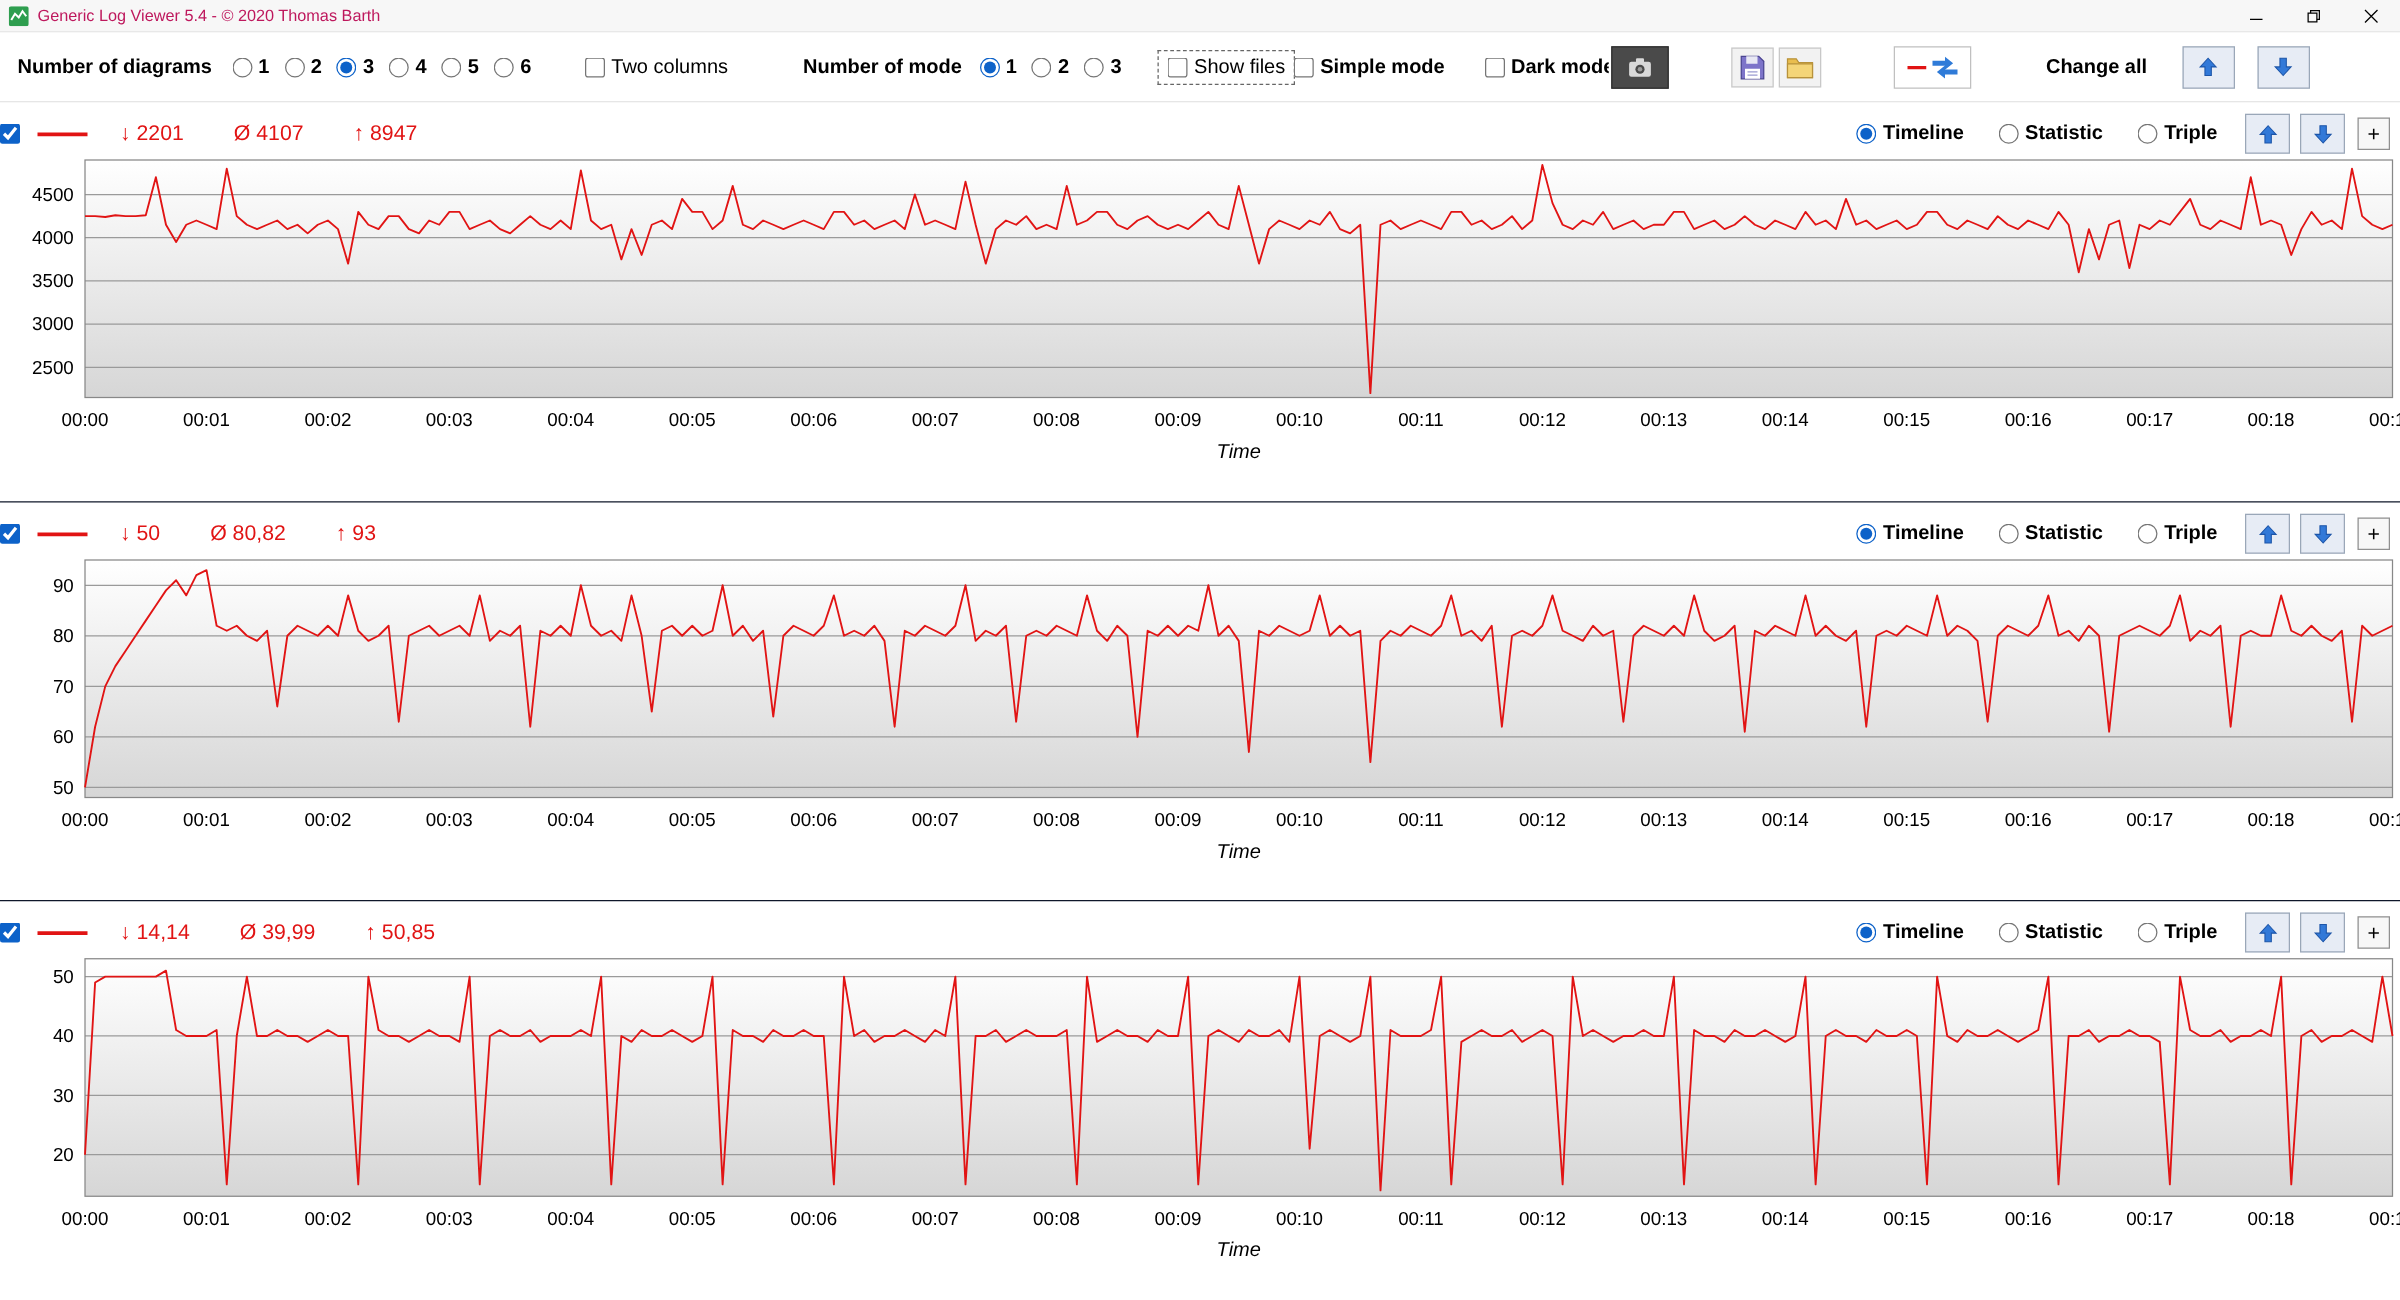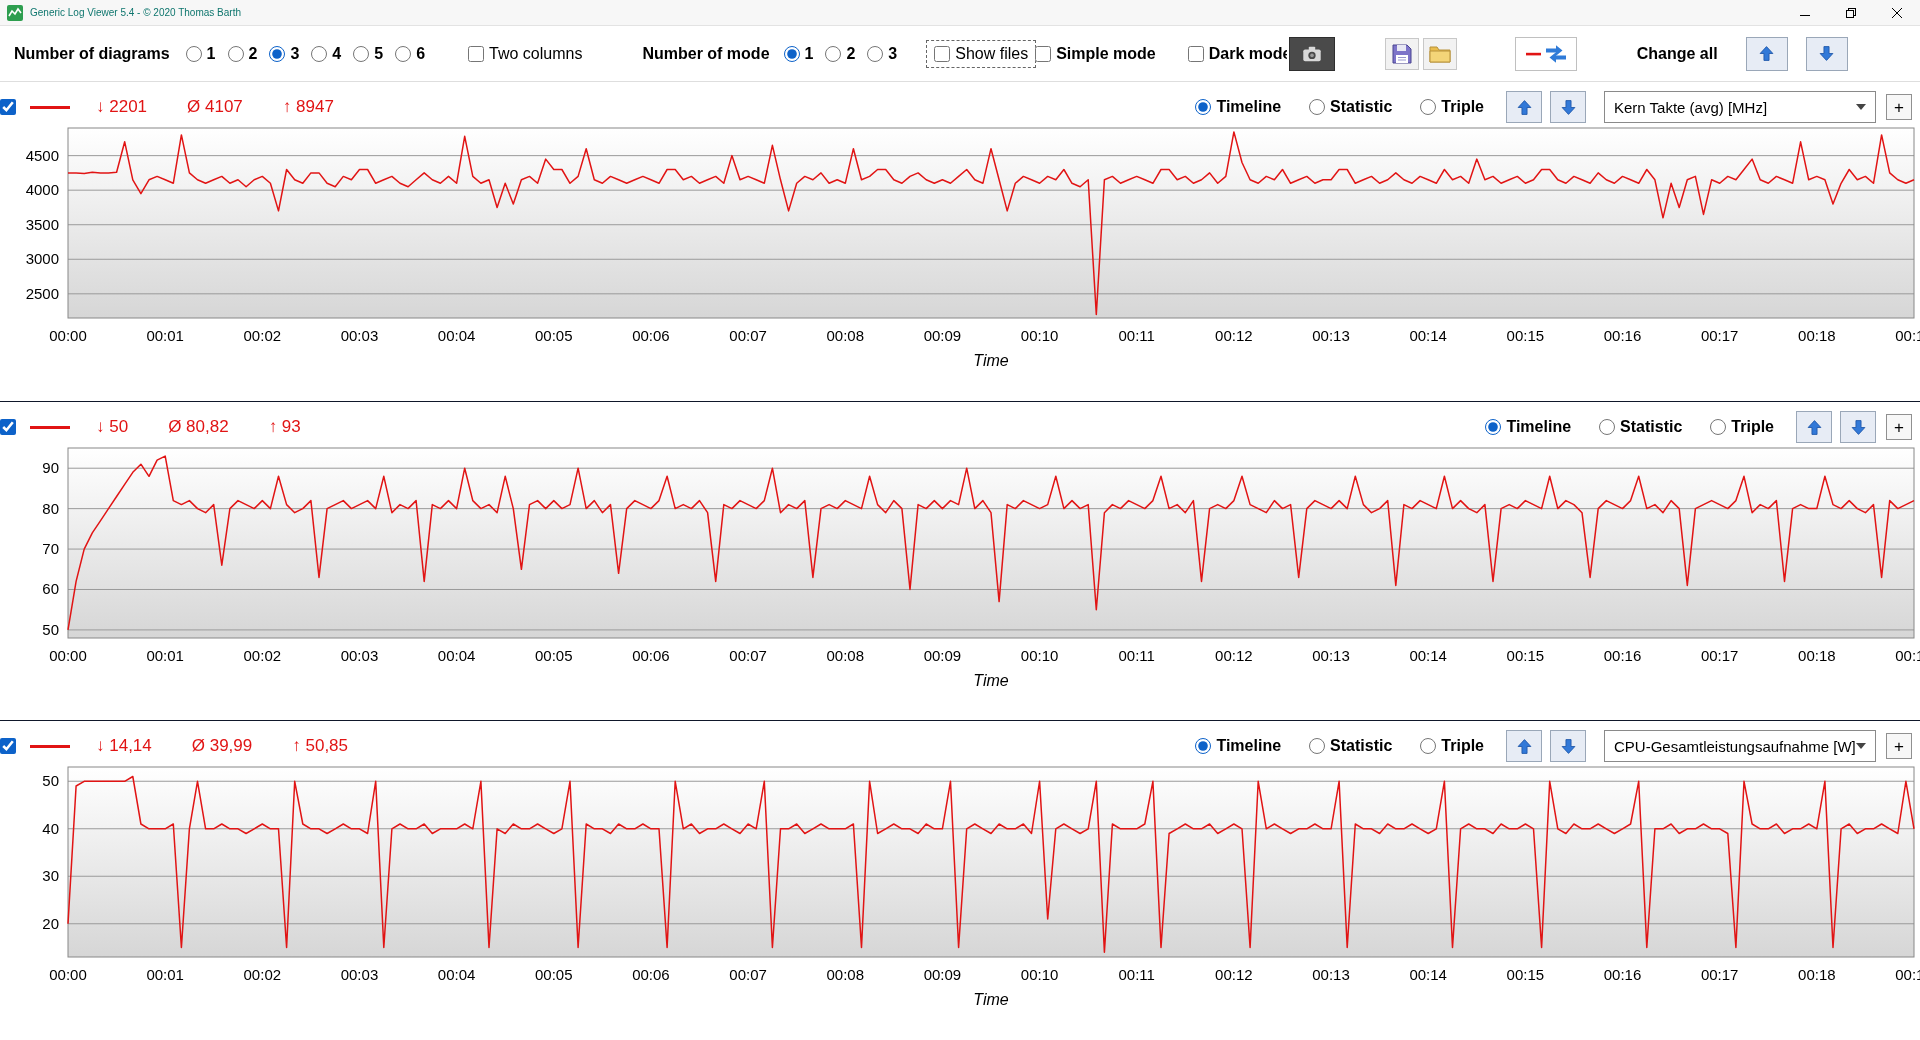--- a/index.html
+++ b/index.html
@@ -8,21 +8,21 @@
     width:1920px; height:1040px; overflow:hidden;
     font-family:"Liberation Sans", sans-serif;
     background:#ffffff; color:#000;
   }
   
   .titlebar {
     height:26px; background:#f7f7f7; border-bottom:1px solid #e3e3e3;
     display:flex; align-items:center;
   }
   .appicon { width:16px; height:16px; margin-left:7px; display:inline-flex; }
-  .title { font-size:10px; margin-left:7px; color:#0f766e; }
+  .title { font-size:13px; margin-left:7px; color:#be185d; }
   .winbtns { margin-left:auto; display:flex; height:100%; }
   .winbtn { width:46px; height:100%; display:flex; align-items:center; justify-content:center; cursor:default; }
   
   .toolbar {
     height:56px; display:flex; align-items:center; background:#ffffff;
     border-bottom:1px solid #dedede; font-size:16px; white-space:nowrap;
   }
   .tb-label { font-weight:700; }
   .opt { display:inline-flex; align-items:center; gap:5px; font-weight:700; }
   input[type="radio"], input[type="checkbox"] { width:16px; height:16px; margin:0; accent-color:#0d62c9; }
@@ -225,24 +225,20 @@
     <button class="arrowbtn first">
         <svg class="arr" viewBox="0 0 16 16">
           <path d="M8 1.5 L14 8 H10.4 V14.5 H5.6 V8 H2 Z" fill="#3279d8" stroke="#1d55a8" stroke-width="0.8"></path>
         </svg>
       </button>
     <button class="arrowbtn">
         <svg class="arr" viewBox="0 0 16 16">
           <path d="M8 14.5 L2 8 H5.6 V1.5 H10.4 V8 H14 Z" fill="#3279d8" stroke="#1d55a8" stroke-width="0.8"></path>
         </svg>
       </button>
-    <div class="combo">
-      <span class="combo-text">Kern Takte (avg) [MHz]</span>
-      <span class="chev"></span>
-    </div>
     <button class="plusbtn">+</button>
   </div>
   <svg class="chart" width="1920" height="246">
       <defs>
         <linearGradient id="g0" x1="0" y1="0" x2="0" y2="1">
           <stop offset="0" stop-color="#ffffff"></stop>
           <stop offset="1" stop-color="#d6d6d6"></stop>
         </linearGradient>
       </defs>
       <rect x="68" y="4" width="1846" height="190" fill="url(#g0)"></rect>
@@ -383,24 +379,20 @@
     <button class="arrowbtn first">
         <svg class="arr" viewBox="0 0 16 16">
           <path d="M8 1.5 L14 8 H10.4 V14.5 H5.6 V8 H2 Z" fill="#3279d8" stroke="#1d55a8" stroke-width="0.8"></path>
         </svg>
       </button>
     <button class="arrowbtn">
         <svg class="arr" viewBox="0 0 16 16">
           <path d="M8 14.5 L2 8 H5.6 V1.5 H10.4 V8 H14 Z" fill="#3279d8" stroke="#1d55a8" stroke-width="0.8"></path>
         </svg>
       </button>
-    <div class="combo">
-      <span class="combo-text">CPU-Gesamtleistungsaufnahme [W]</span>
-      <span class="chev"></span>
-    </div>
     <button class="plusbtn">+</button>
   </div>
   <svg class="chart" width="1920" height="246">
       <defs>
         <linearGradient id="g2" x1="0" y1="0" x2="0" y2="1">
           <stop offset="0" stop-color="#ffffff"></stop>
           <stop offset="1" stop-color="#d6d6d6"></stop>
         </linearGradient>
       </defs>
       <rect x="68" y="4" width="1846" height="190" fill="url(#g2)"></rect>

